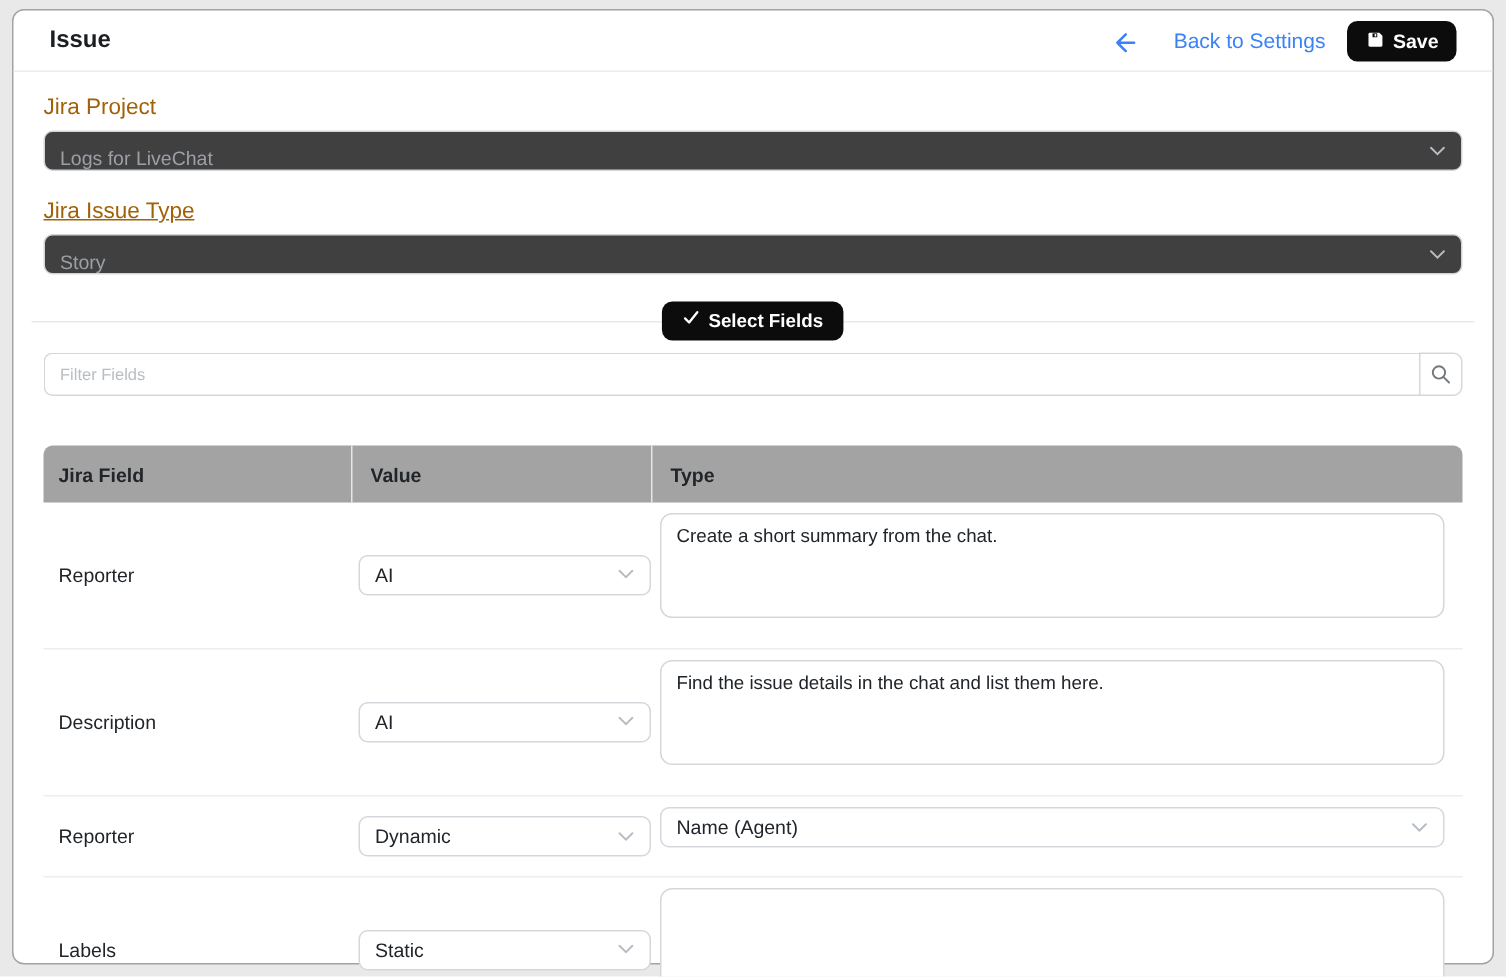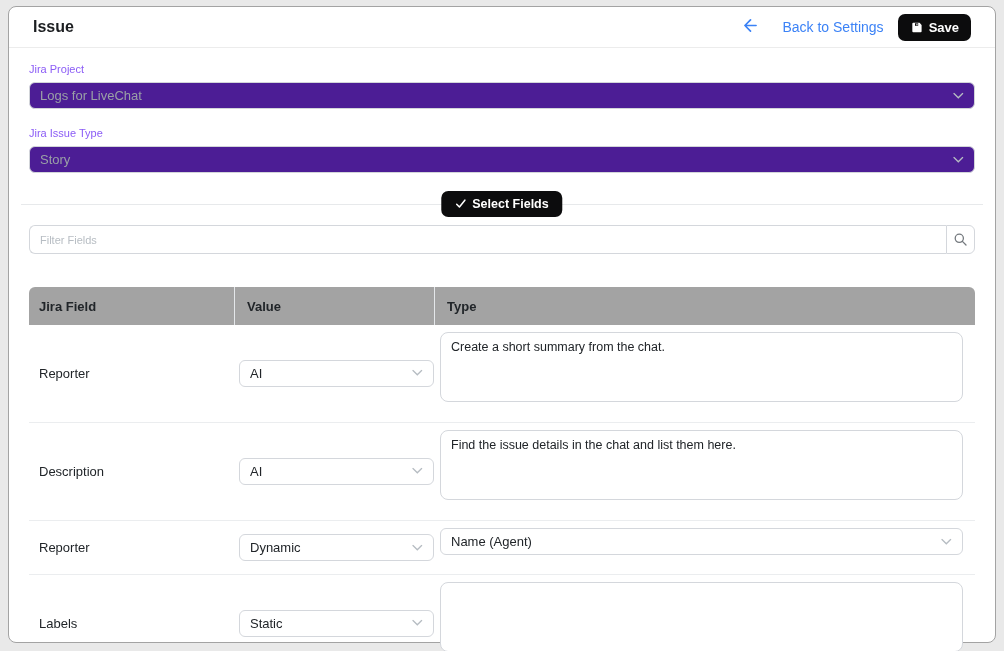--- a/index.html
+++ b/index.html
@@ -22,43 +22,43 @@
     height: 41px;
     display: flex;
     align-items: center;
     justify-content: space-between;
     padding: 0 24px 0 24px;
     border-bottom: 1px solid #ececec;
   }
   .page-title { font-size: 16px; font-weight: 700; color: #1c1e21; }
   .header-actions { display: flex; align-items: center; gap: 14px; }
   .back-link {
-    display: flex; align-items: flex-start; gap: 24px;
+    display: flex; align-items: flex-end; gap: 24px;
     color: #3b82f6; font-size: 14px; text-decoration: none; cursor: pointer;
   }
   .btn-black {
-    display: inline-flex; align-items: center; gap: 6px;
+    display: inline-flex; align-items: flex-start; gap: 6px;
     background: #0c0c0d; color: #fff;
     border: none; border-radius: 7px;
     padding: 6px 12px; font-size: 13px; font-weight: 600;
     font-family: inherit; cursor: pointer;
   }
   
   .card-body { padding: 15px 20px 0 20px; }
-  .field-label { font-size: 11px; color: #8b5cf6; margin-bottom: 7px; }
-  .mt { margin-top: 18px; }
+  .field-label { font-size: 15px; color: #a16207; margin-bottom: 7px; }
+  .mt { margin-top: 18px; text-decoration: underline; }
   .select-box {
     position: relative; height: 27px;
     border: 1px solid #d4d7dc; border-radius: 6px;
     background: #fff; display: flex; align-items: center;
     padding: 0 30px 0 10px; font-size: 13px; color: #212529;
     cursor: pointer;
   }
   .select-box.disabled {
-    background: #4c1d95; border-color: #d2d5d9; color: #9aa0a6; cursor: default;
+    background: #404040; border-color: #d2d5d9; color: #9aa0a6; cursor: default; align-items: flex-end;
   }
   .chevron { position: absolute; right: 10px; top: 50%; transform: translateY(-50%); line-height: 0; }
   
   .divider-row { position: relative; margin: 17px -8px 0 -8px; height: 28px; }
   .divider-row .line {
     position: absolute; left: 0; right: 0; top: 50%;
     border-top: 1px solid #e7e9eb;
   }
   .divider-row .btn-black {
     position: absolute; left: 50%; top: 50%; transform: translate(-50%, -50%);

